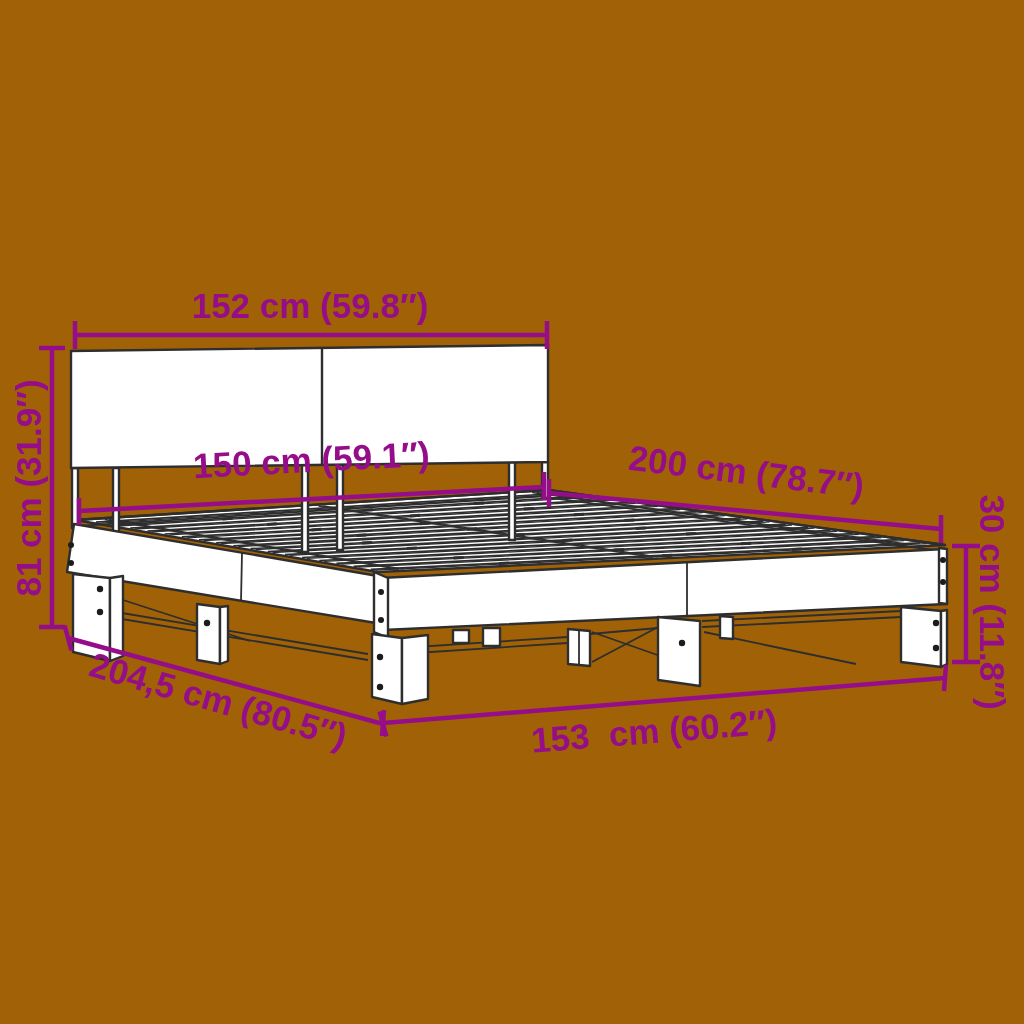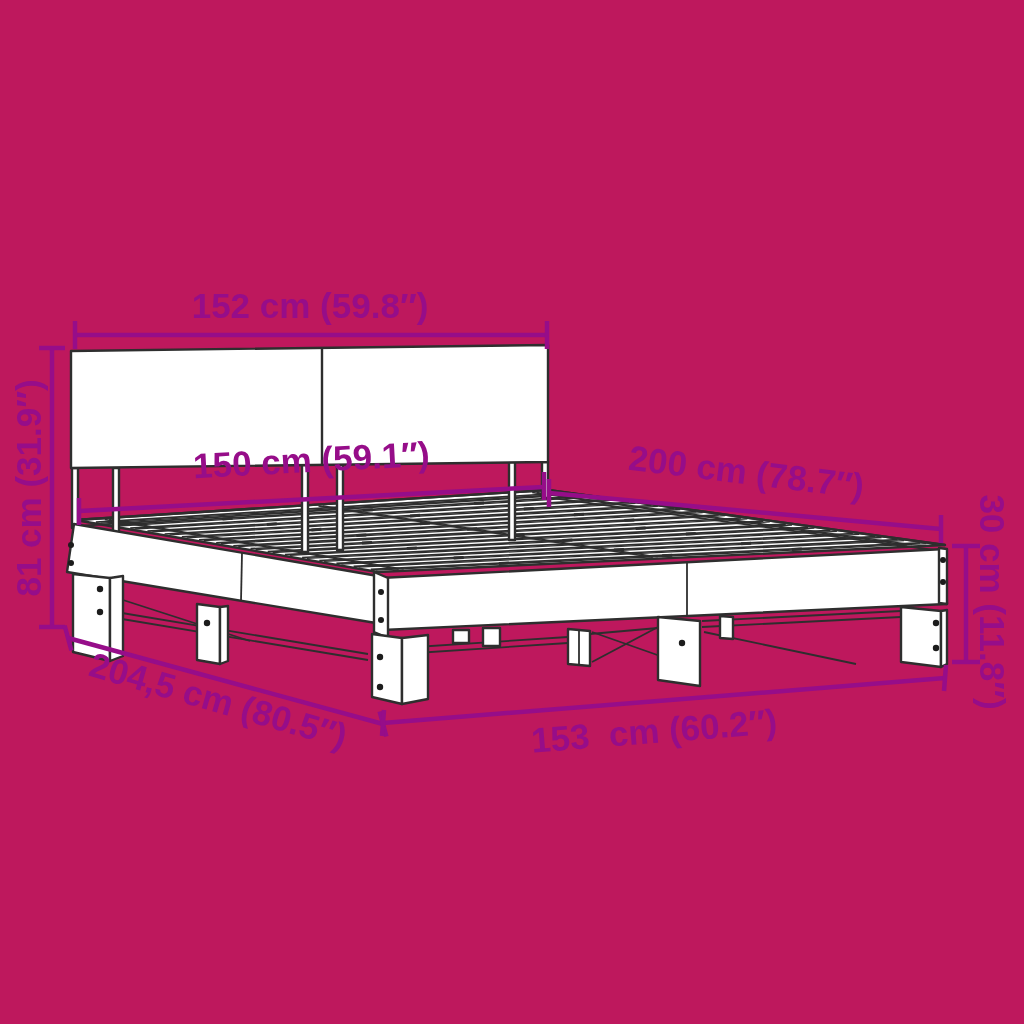--- a/index.html
+++ b/index.html
@@ -1,16 +1,16 @@
 <!DOCTYPE html>
 <html><head>
 <meta charset="utf-8">
 <style>
   html,body{margin:0;padding:0;background:#ffffff;}
-  .canvas-wrap{width:1024px;height:1024px;background:#be185d;position:relative;overflow:hidden;}
+  .canvas-wrap{width:1024px;height:1024px;background:#a16207;position:relative;overflow:hidden;}
   svg{display:block;}
   .dim-line{stroke:#960D89;stroke-width:4.5;fill:none;stroke-linecap:butt;}
   .dim-text{fill:#960D89;font-family:"Liberation Sans",sans-serif;font-weight:bold;font-size:35px;white-space:pre;}
   .frame-line{stroke:#2E2E2E;stroke-width:2.4;fill:none;stroke-linejoin:round;}
   .frame-fill{stroke:#2E2E2E;stroke-width:2.4;fill:#ffffff;stroke-linejoin:round;}
   .thin{stroke-width:1.8;}
   .screw{fill:#1c1c1c;stroke:none;}
 </style>
 </head>
 <body>

